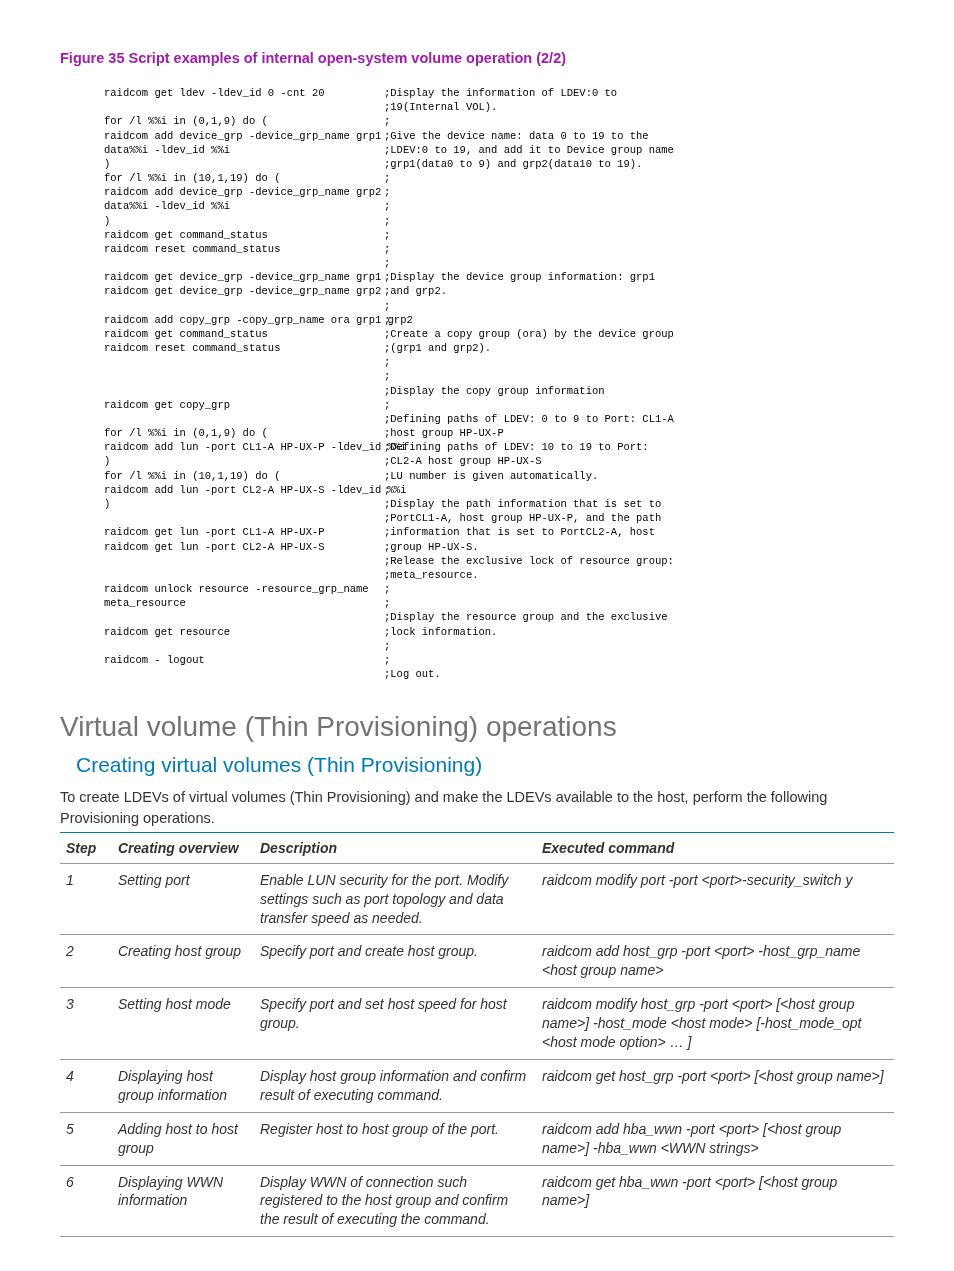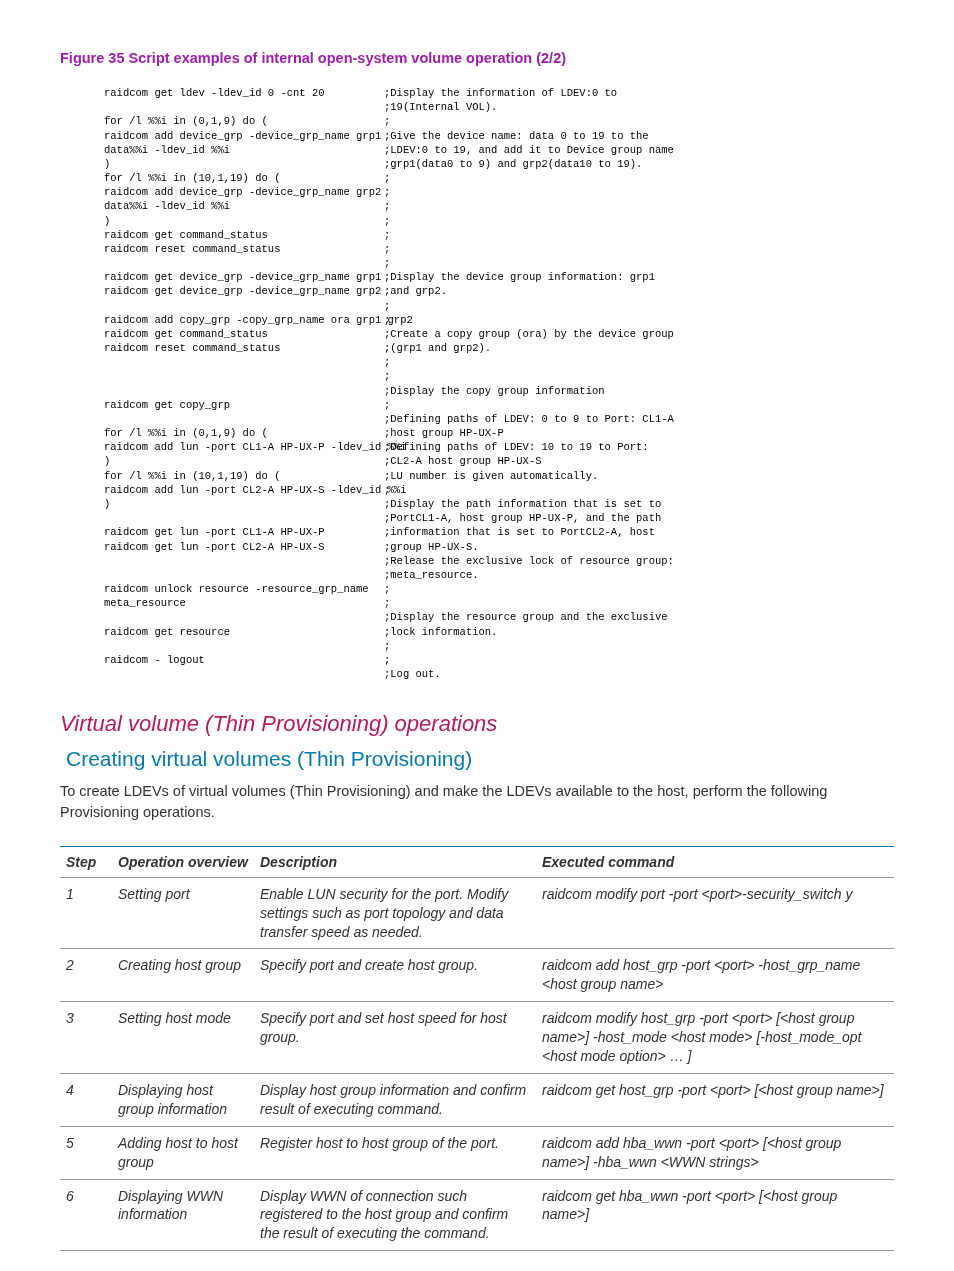--- a/index.html
+++ b/index.html
@@ -26,36 +26,35 @@
     display: flex;
     margin-bottom: 30px;
     color: #000;
   }
   .code-col {
     display: block;
   }
   .code-col.left { width: 280px; margin-left: 44px; }
   .code-col.right { flex: 1; }
   h1 {
-    color: #be185d;
+    color: #737373;
     font-weight: normal;
-    font-size: 22px;
+    font-size: 28px;
     margin: 10px 0 10px 0;
-    font-style: italic;
   }
   h2 {
     color: #007ab8;
     font-weight: normal;
     font-size: 21px;
-    margin: 10px 0 10px 6px;
+    margin: 10px 0 10px 16px;
   }
   .body-text {
     font-size: 14.5px;
     line-height: 1.4;
-    margin-bottom: 24px;
+    margin-bottom: 4px;
   }
   table {
     border-collapse: collapse;
     width: 100%;
     font-size: 14px;
     font-style: italic;
   }
   th {
     text-align: left;
     border-top: 1.5px solid #007ab8;
@@ -169,21 +168,21 @@
 
 <h1>Virtual volume (Thin Provisioning) operations</h1>
 <h2>Creating virtual volumes (Thin Provisioning)</h2>
 
 <div class="body-text">To create LDEVs of virtual volumes (Thin Provisioning) and make the LDEVs available to the host, perform the following Provisioning operations.</div>
 
 <table>
   <thead>
     <tr>
       <th class="col-step">Step</th>
-      <th class="col-op">Operation overview</th>
+      <th class="col-op">Creating overview</th>
       <th class="col-desc">Description</th>
       <th class="col-cmd">Executed command</th>
     </tr>
   </thead>
   <tbody id="tbody">
       <tr>
         <td>1</td>
         <td>Setting port</td>
         <td>Enable LUN security for the port. Modify settings such as port topology and data transfer speed as needed.</td>
         <td>raidcom modify port -port &lt;port&gt;-security_switch y</td>

